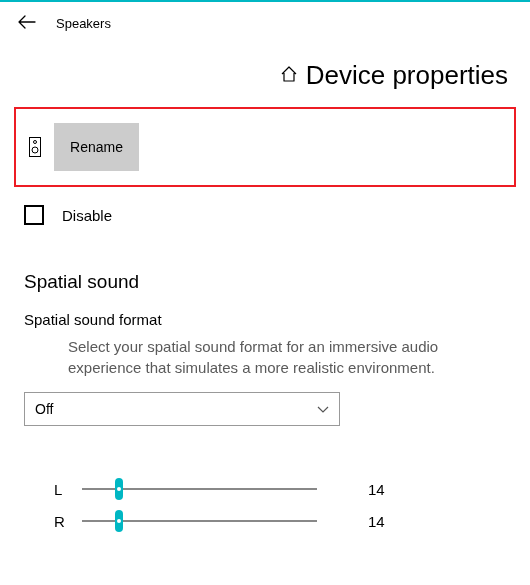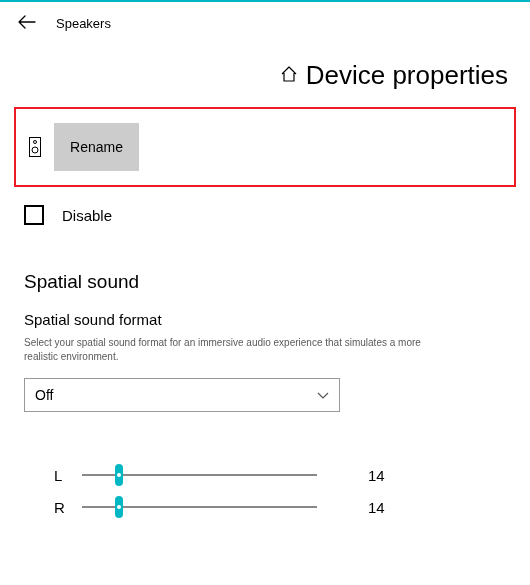--- a/index.html
+++ b/index.html
@@ -81,25 +81,26 @@
     .section-title {
       font-size: 19px;
       font-weight: 400;
       padding: 46px 24px 0;
     }
     .field-label {
       font-size: 15px;
       padding: 18px 24px 0;
     }
     .help-text {
-      font-size: 10px;
+      font-size: 15px;
       color: #5a5a5a;
       padding: 8px 24px 0;
       max-width: 480px;
       line-height: 1.4;
+      margin-left: 44px;
     }
     .dropdown {
       margin: 14px 24px 0;
       width: 316px;
       height: 34px;
       border: 1px solid #999;
       display: flex;
       align-items: center;
       justify-content: space-between;
       padding: 0 10px;

